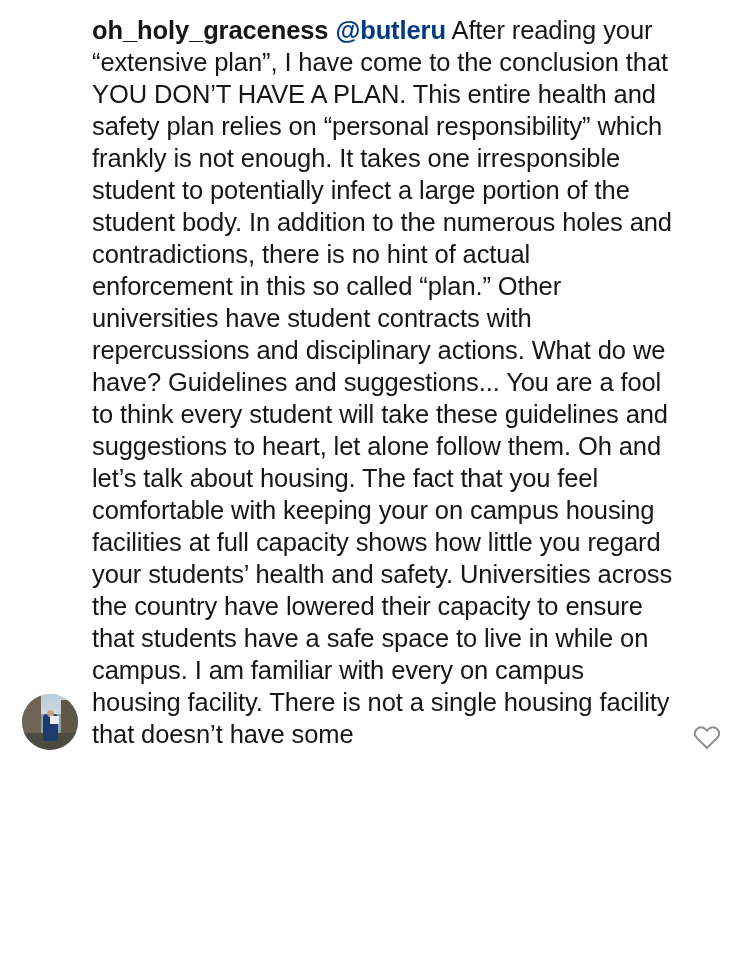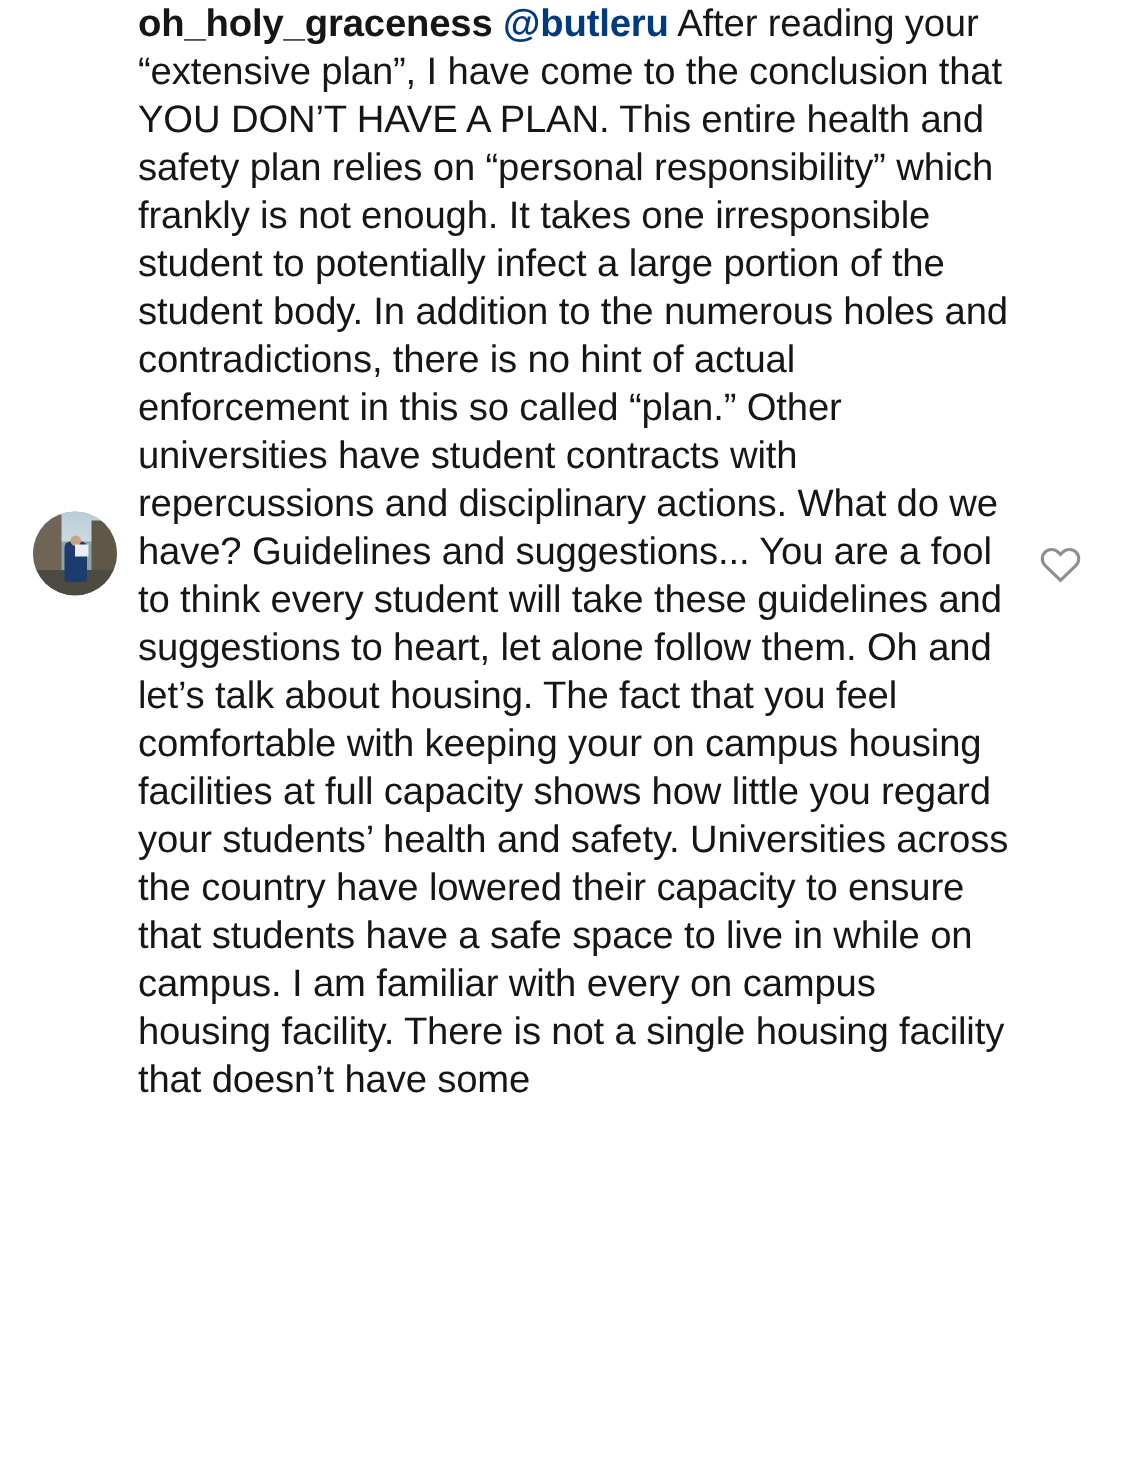--- a/index.html
+++ b/index.html
@@ -10,22 +10,22 @@
   body {
     width: 750px;
     height: 980px;
     font-family: "Liberation Sans", sans-serif;
     color: #1a1a1a;
     overflow: hidden;
   }
 
   .comment {
     display: flex;
-    align-items: center;
-    padding: 0 16px 0 22px;
+    align-items: flex-end;
+    padding: 14px 16px 0 22px;
     box-sizing: border-box;
     width: 750px;
   }
 
   .avatar {
     width: 56px;
     height: 56px;
     min-width: 56px;
     border-radius: 50%;
     overflow: hidden;

